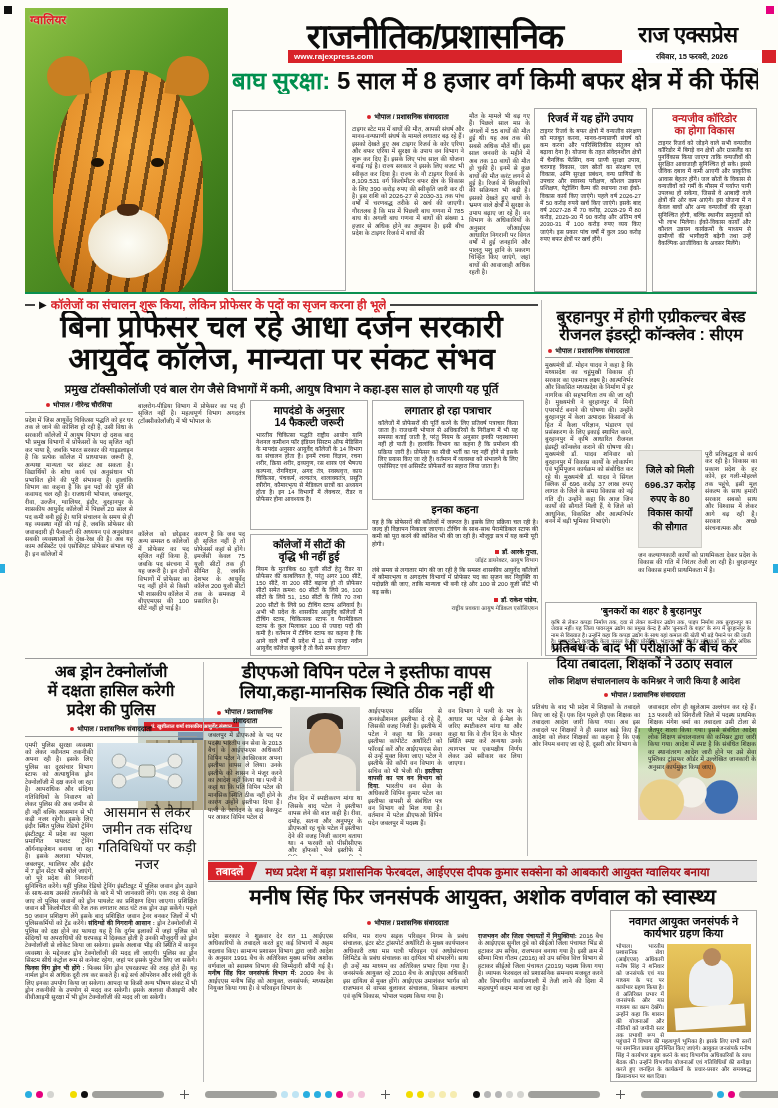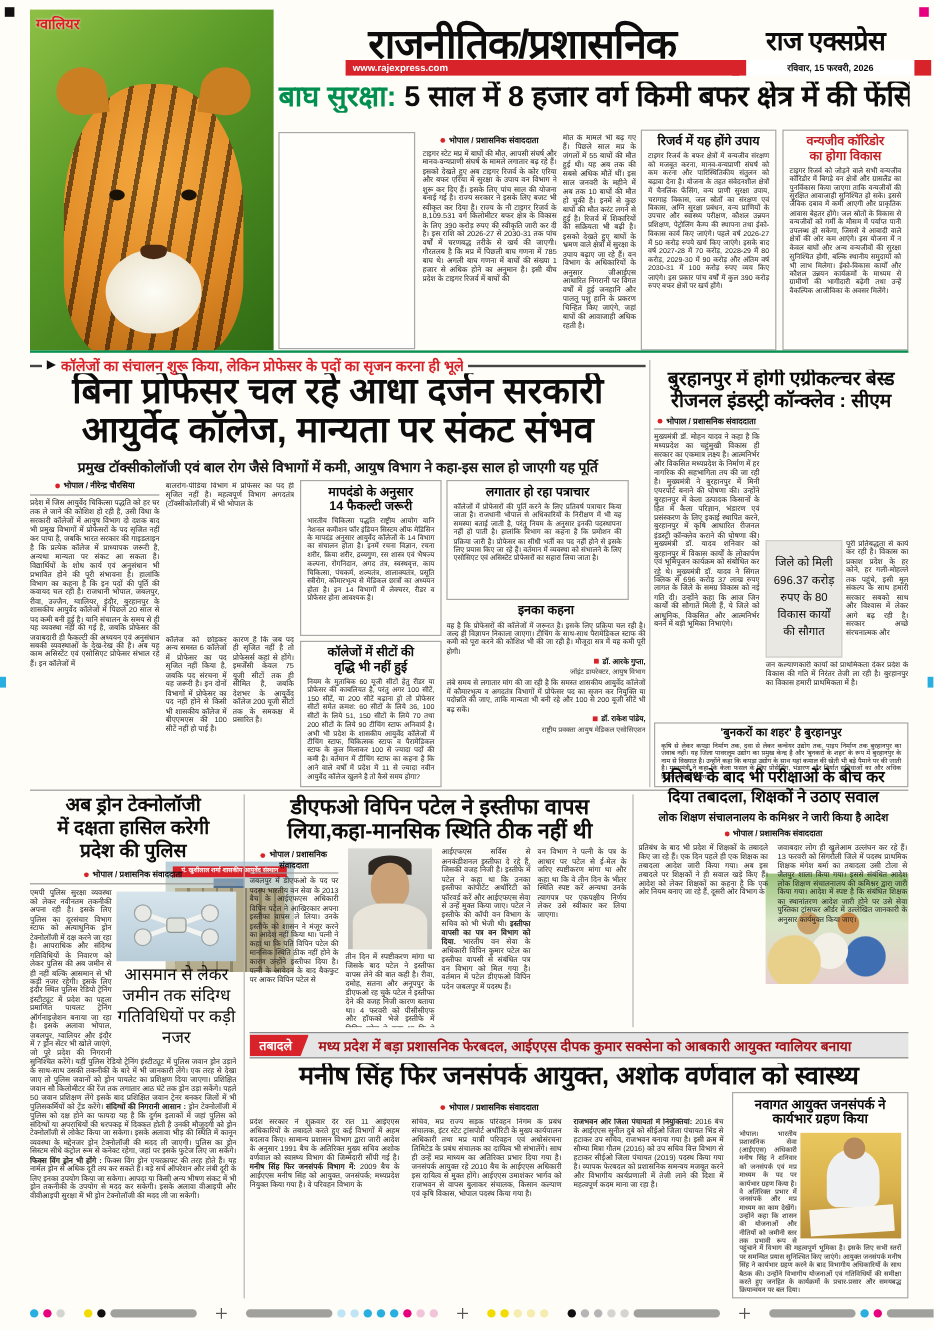--- a/index.html
+++ b/index.html
@@ -43,21 +43,21 @@
   .kicker .kline{height:2px;background:#444;}
   .kicker .karrow{color:#111;font-size:10px;line-height:1;}
   .kicker .ktext{color:#d8232a;font-weight:800;font-size:12px;white-space:nowrap;}
   .subhead{font-size:11.5px;font-weight:700;text-align:center;color:#151515;}
   .attr{font-size:6.2px;font-weight:bold;text-align:right;color:#111;line-height:1.25;}
   .attr .rsq{display:inline-block;width:4px;height:4px;background:#d8232a;margin-right:3px;}
   .attr-role{font-size:5.8px;font-weight:normal;text-align:right;color:#333;}
   .vrule{width:1px;background:#b7b7b7;}
   .hrule{height:1px;background:#9b9b9b;}
   .green-rule{height:2px;background:#0a9050;}
-  .hl-box{background:#e9e8e3;border:1px solid #cfcec8;font-weight:400;font-size:9.5px;text-align:center;line-height:1.5;color:#0d0d0d;display:flex;align-items:center;justify-content:center;}
+  .hl-box{background:#e9e8e3;border:1px solid #cfcec8;font-weight:700;font-size:9.5px;text-align:center;line-height:1.5;color:#0d0d0d;display:flex;align-items:center;justify-content:center;}
   .caption-bold{font-weight:400;font-size:14px;text-align:center;line-height:1.25;color:#0d0d0d;}
   .lead-in{font-weight:bold;}
   
   .ph{overflow:hidden;position:relative;}
   .ph-building{background:linear-gradient(#b9cfdd 0%,#cfd8cf 25%,#c9c2a8 100%);}
   .ph-building .bld{position:absolute;left:8px;right:8px;top:22px;bottom:0;
      background:repeating-linear-gradient(90deg,#b5ab8d 0 10px,#8e8468 10px 12px),repeating-linear-gradient(#b5ab8d 0 7px,#77705c 7px 9px);}
   .ph-building .tower{position:absolute;left:40px;width:26px;top:14px;bottom:0;background:repeating-linear-gradient(#7e98b0 0 6px,#54708c 6px 8px);}
   .ph-cap{position:absolute;left:6px;right:6px;top:4px;background:#d8232a;color:#fff;font-size:5.2px;font-weight:bold;text-align:center;line-height:9px;}
   .ph-crowd{background:

